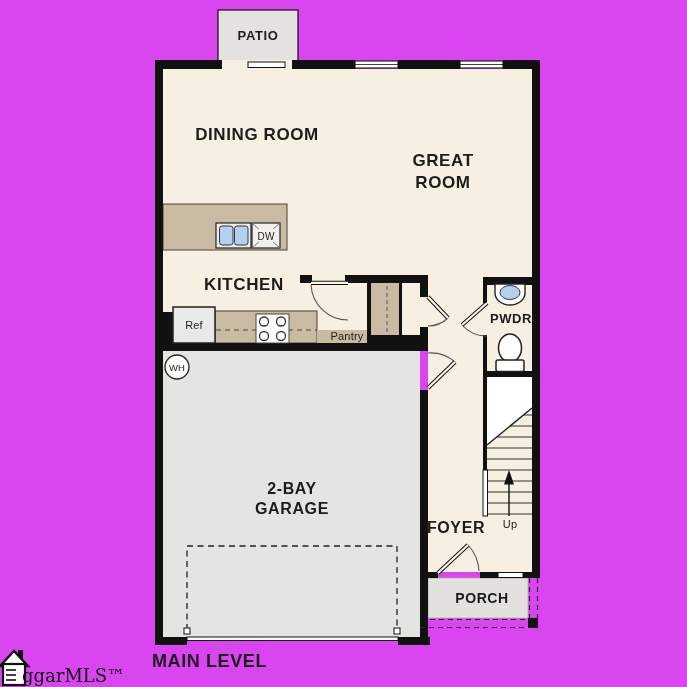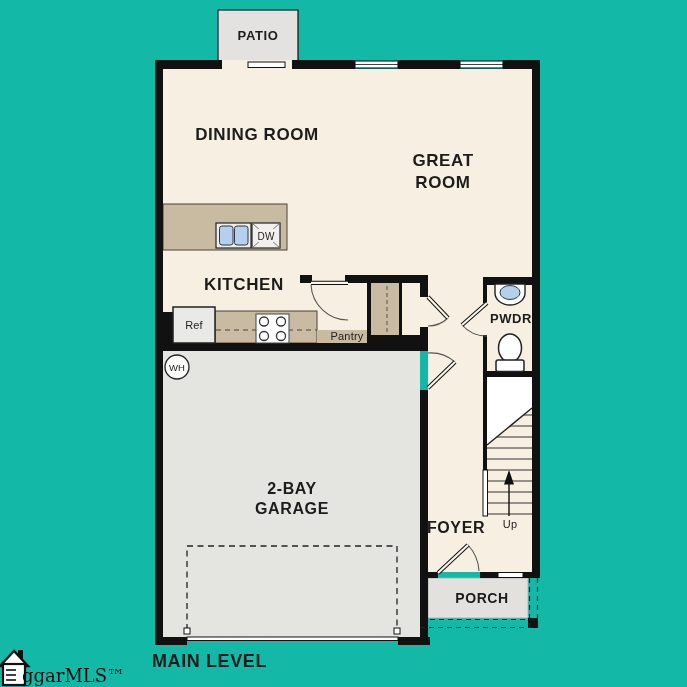--- a/index.html
+++ b/index.html
@@ -1,16 +1,16 @@
 <!DOCTYPE html>
 <html><head>
 <meta charset="utf-8">
 <style>
   html,body{margin:0;padding:0;background:#ffffff;}
-  .stage{position:relative;width:687px;height:687px;background:#14b8a6;overflow:hidden;}
+  .stage{position:relative;width:687px;height:687px;background:#d946ef;overflow:hidden;}
   svg{display:block;}
   .lbl{font-family:"Liberation Sans",sans-serif;font-weight:bold;fill:#1c1c1c;text-anchor:middle;letter-spacing:0.6px;}
   .lbl-sm{font-family:"Liberation Sans",sans-serif;font-weight:normal;fill:#222;text-anchor:middle;letter-spacing:0.2px;}
   .lbl-left{text-anchor:start;}
   .logo-text{font-family:"DejaVu Serif",serif;font-weight:normal;fill:#0d0d0d;text-anchor:start;}
 </style>
 </head>
 <body>
 
 <div class="stage">

